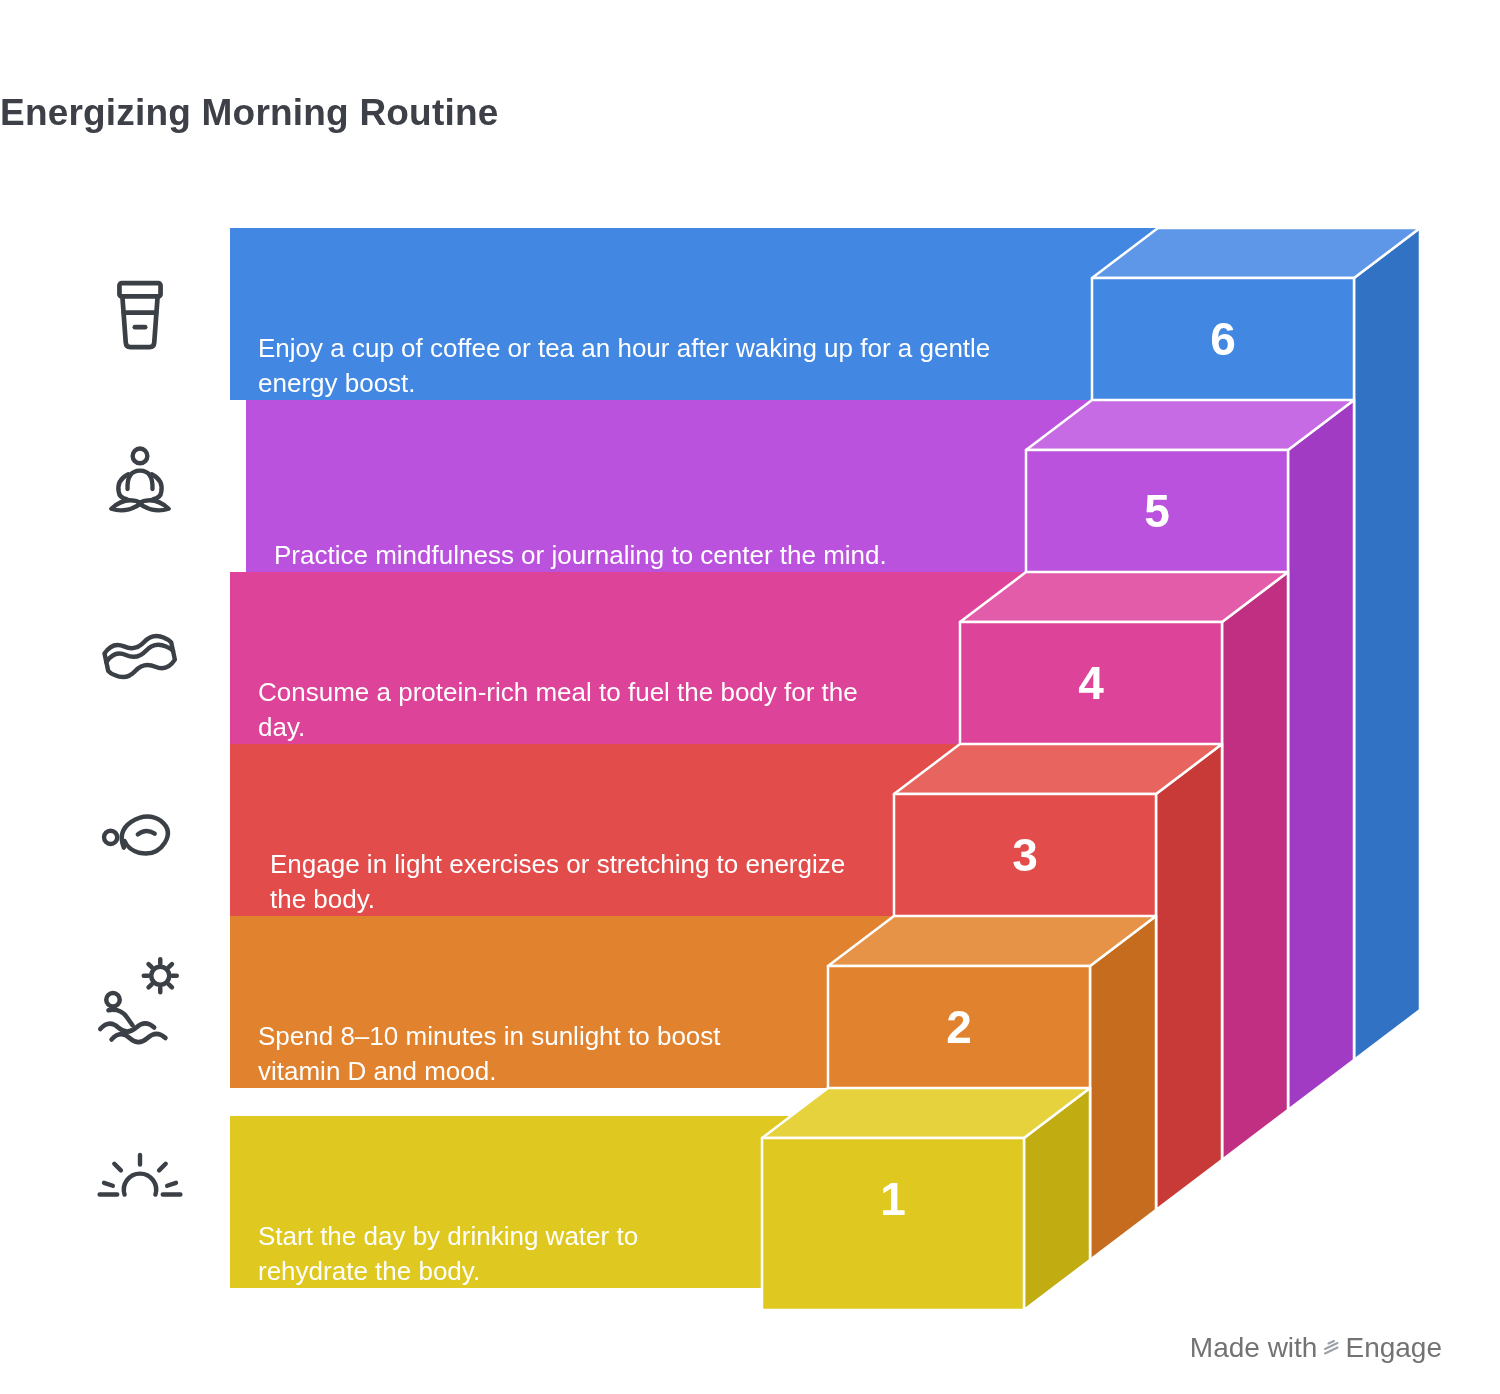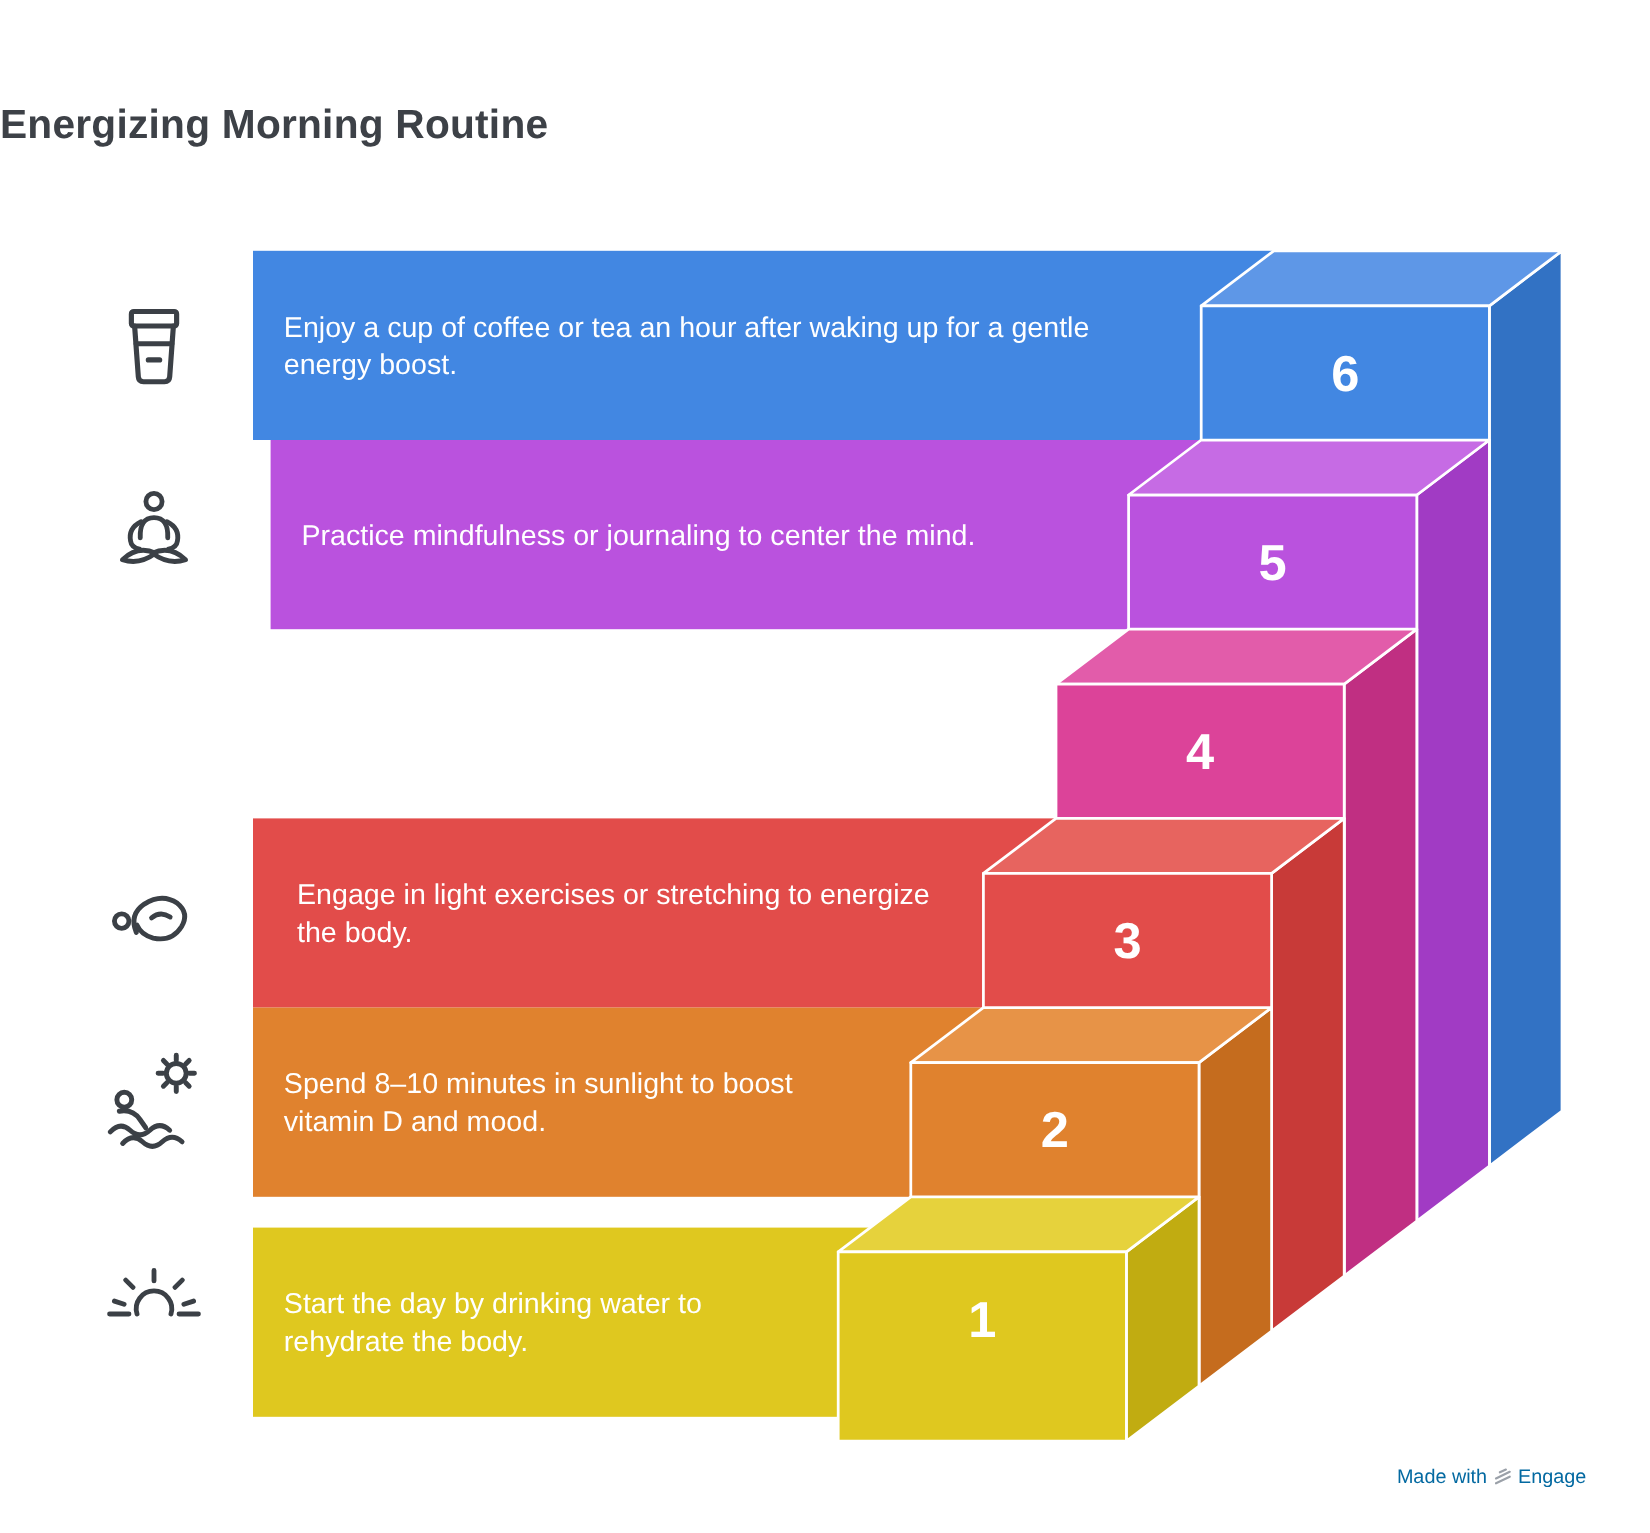--- a/index.html
+++ b/index.html
@@ -12,37 +12,37 @@
     text-align:left;font-size:37px;font-weight:700;color:#3d4147;
     letter-spacing:0.2px;
   }
   .row{position:absolute;left:0;width:100%;height:172px;z-index:1;}
   .icon-box{
     position:absolute;left:86px;top:0;width:108px;height:100%;
     display:flex;align-items:center;justify-content:center;color:#3b4046;
   }
   .band{
     position:absolute;left:230px;top:0;height:100%;
-    display:flex;align-items:center;
+    display:flex;align-items:flex-end;
   }
   .band-1{width:598px}.band-2{width:664px}.band-3{width:730px}
   .band-4{width:796px}.band-5{width:862px}.band-6{width:928px}
   .label{
     margin:0;padding-left:28px;color:#ffffff;font-size:26px;line-height:1.32;
     white-space:pre-line;font-weight:400;
   }
   #stairs{position:absolute;left:0;top:0;z-index:5;pointer-events:none;}
   #stairs polygon{stroke:#ffffff;stroke-width:2.5;stroke-linejoin:round;}
   .step-num{
     font-family:"Liberation Sans", sans-serif;font-size:46px;font-weight:700;
     fill:#ffffff;text-anchor:middle;dominant-baseline:central;
   }
   .attribution{
     position:absolute;top:1332px;right:58px;display:flex;align-items:center;gap:4px;
-    font-size:18px;color:#0369a1;z-index:6;
+    font-size:28px;color:#737373;z-index:6;
   }
   .icon-box svg{stroke:currentColor;fill:none;stroke-linecap:round;stroke-linejoin:round;}
 </style>
 </head>
 <body>
 
 <div class="page">
 
   <h1 class="title">Energizing Morning Routine</h1>
 
@@ -70,20 +70,34 @@
         <path d="M40 24 Q48 28 46.5 36 Q46 40 41 41"></path>
         <path d="M12.5 47.5 Q22 38.5 33 43.5 Q23 51 12.5 47.5 Z"></path>
         <path d="M51.5 47.5 Q42 38.5 31 43.5 Q41 51 51.5 47.5 Z"></path>
       </svg>
     </div>
     <div class="band band-5" style="background: rgb(186, 82, 222); margin-left: 16px;">
       <p class="label">Practice mindfulness or journaling to center the mind.</p>
     </div>
   </div>
 
+  <div class="row" style="top:572px">
+    <div class="icon-box">
+      <svg width="94" height="94" viewBox="0 0 64 64" stroke-width="3">
+        <g transform="rotate(-12 32 32)">
+          <path d="M9 24 Q16 17 23 22 Q30 27 37 22 Q44 17 51 22 Q54 24 55 26 L55 38 Q48 45 41 40 Q34 35 27 40 Q20 45 13 40 Q10 38 9 36 Z"></path>
+          <path d="M9 30 Q16 23 23 28 Q30 33 37 28 Q44 23 51 28 Q54 30 55 32"></path>
+        </g>
+      </svg>
+    </div>
+    <div class="band band-4" style="background: rgb(220, 67, 153);">
+      <p class="label">Consume a protein-rich meal to fuel the body for the
+day.</p>
+    </div>
+  </div>
 
   <div class="row" style="top:744px">
     <div class="icon-box">
       <svg width="94" height="94" viewBox="0 0 64 64" stroke-width="3">
         <circle cx="12" cy="37" r="4.5"></circle>
         <path d="M21 44 Q16.5 33 26 26.5 Q37 19.5 46.5 26 Q54 32 49 40.5 Q43 50 31.5 47.5 Q24 45.5 21.5 39.5"></path>
         <path d="M30.5 35 Q36 30.5 42 34.5"></path>
       </svg>
     </div>
     <div class="band band-3" style="background: rgb(226, 76, 74); padding-left: 12px;">

